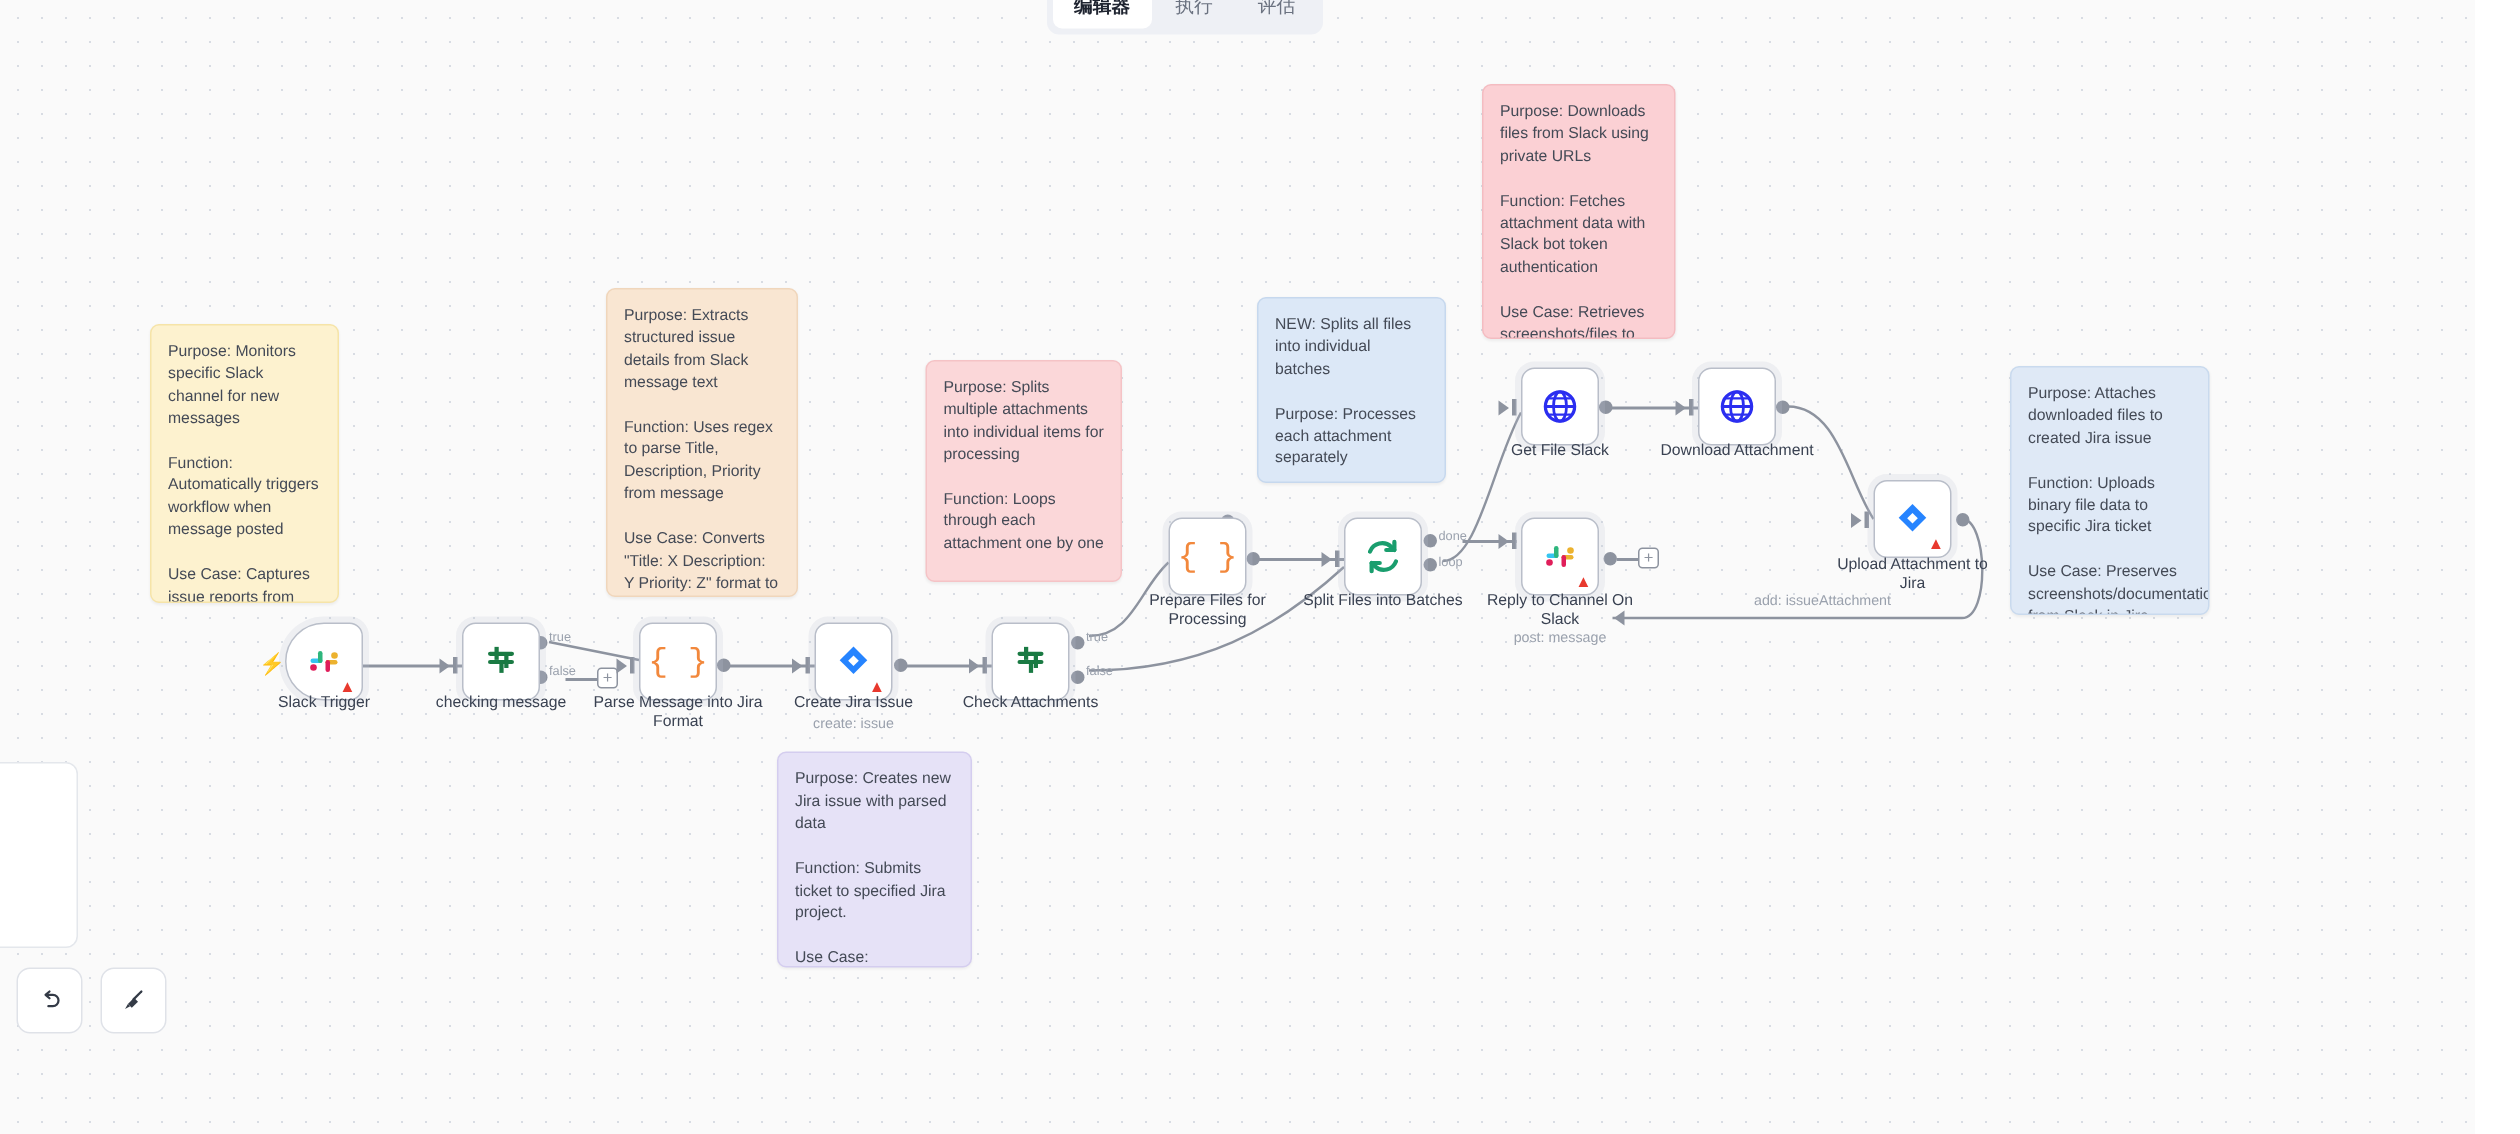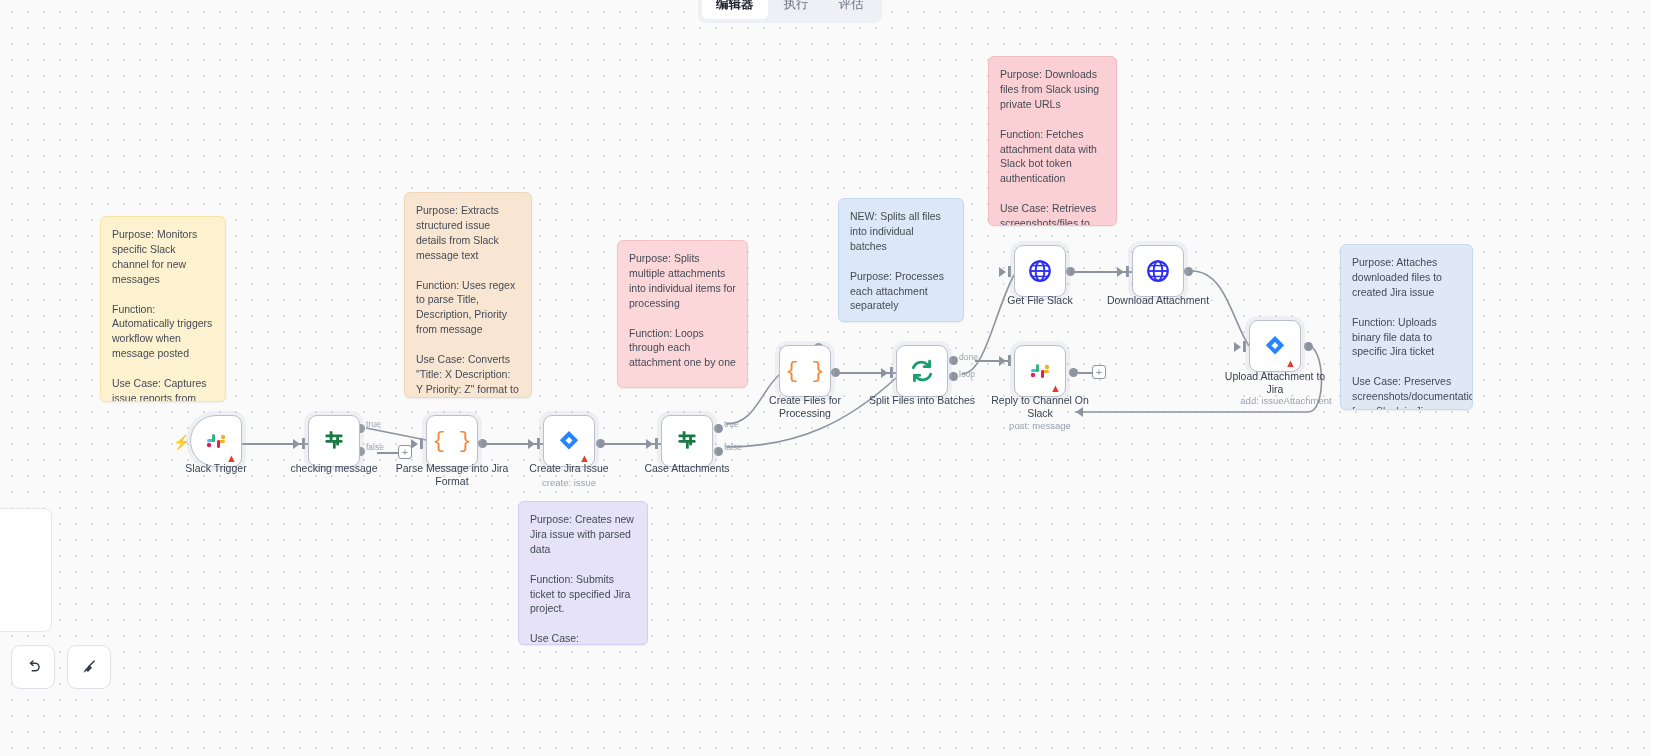--- a/index.html
+++ b/index.html
@@ -250,26 +250,26 @@
 
   <div class="node" style="left:661px; top:415px;">
     <svg width="26" height="26" viewBox="0 0 24 24">
       <rect x="4" y="6" width="16" height="2.6" rx="1.3" fill="#1a7a43"></rect>
       <rect x="4" y="11" width="16" height="2.6" rx="1.3" fill="#1a7a43"></rect>
       <rect x="8" y="3" width="2.6" height="8" fill="#1a7a43"></rect>
       <rect x="14" y="8" width="2.6" height="8" fill="#1a7a43"></rect>
       <rect x="11" y="13" width="2.6" height="6" fill="#1a7a43"></rect>
     </svg>
   </div>
-  <div class="node-label" style="left:612px; top:462px;">Case Attachments</div>
+  <div class="node-label" style="left:612px; top:462px;">Check Attachments</div>
 
   <div class="node" style="left:779px; top:345px;">
     <span style="color:#f2883c; font-size:22px; font-family:'Liberation Mono',monospace;">{ }</span>
   </div>
-  <div class="node-label" style="left:730px; top:394px;">Create Files for
+  <div class="node-label" style="left:730px; top:394px;">Prepare Files for
 Processing</div>
 
   <div class="node" style="left:896px; top:345px;">
     <svg width="26" height="26" viewBox="0 0 24 24">
       <path d="M4 9a8 8 0 0 1 13-3l2 2" stroke="#1a9e6e" stroke-width="2.6" fill="none" stroke-linecap="round"></path>
       <path d="M20 15a8 8 0 0 1-13 3l-2-2" stroke="#1a9e6e" stroke-width="2.6" fill="none" stroke-linecap="round"></path>
       <path d="M19 3v5h-5" stroke="#1a9e6e" stroke-width="2.6" fill="none" stroke-linecap="round" stroke-linejoin="round"></path>
       <path d="M5 21v-5h5" stroke="#1a9e6e" stroke-width="2.6" fill="none" stroke-linecap="round" stroke-linejoin="round"></path>
     </svg>
   </div>
@@ -314,21 +314,21 @@
 
   <div class="node" style="left:1249px; top:320px;">
     <svg width="24" height="24" viewBox="0 0 24 24">
       <rect x="12" y="2" width="13" height="13" transform="rotate(45 12 2)" fill="#2684ff"></rect>
       <rect x="12" y="8" width="5" height="5" transform="rotate(45 12 8)" fill="#ffffff"></rect>
     </svg>
     <span class="warn">▲</span>
   </div>
   <div class="node-label" style="left:1200px; top:370px;">Upload Attachment to
 Jira</div>
-  <div class="node-sub" style="left:1211px; top:395px;">add: issueAttachment</div>
+  <div class="node-sub" style="left:1140px; top:395px;">add: issueAttachment</div>
 
   <div class="edge-label" style="left:366px; top:419px;">true</div>
   <div class="edge-label" style="left:366px; top:442px;">false</div>
   <div class="edge-label" style="left:724px; top:419px;">true</div>
   <div class="edge-label" style="left:724px; top:442px;">false</div>
   <div class="edge-label" style="left:959px; top:352px;">done</div>
   <div class="edge-label" style="left:959px; top:369px;">loop</div>
 
   <div class="note yellow" style="left:100px; top:216px; width:126px; height:186px;">Purpose: Monitors specific Slack channel for new messages
 

